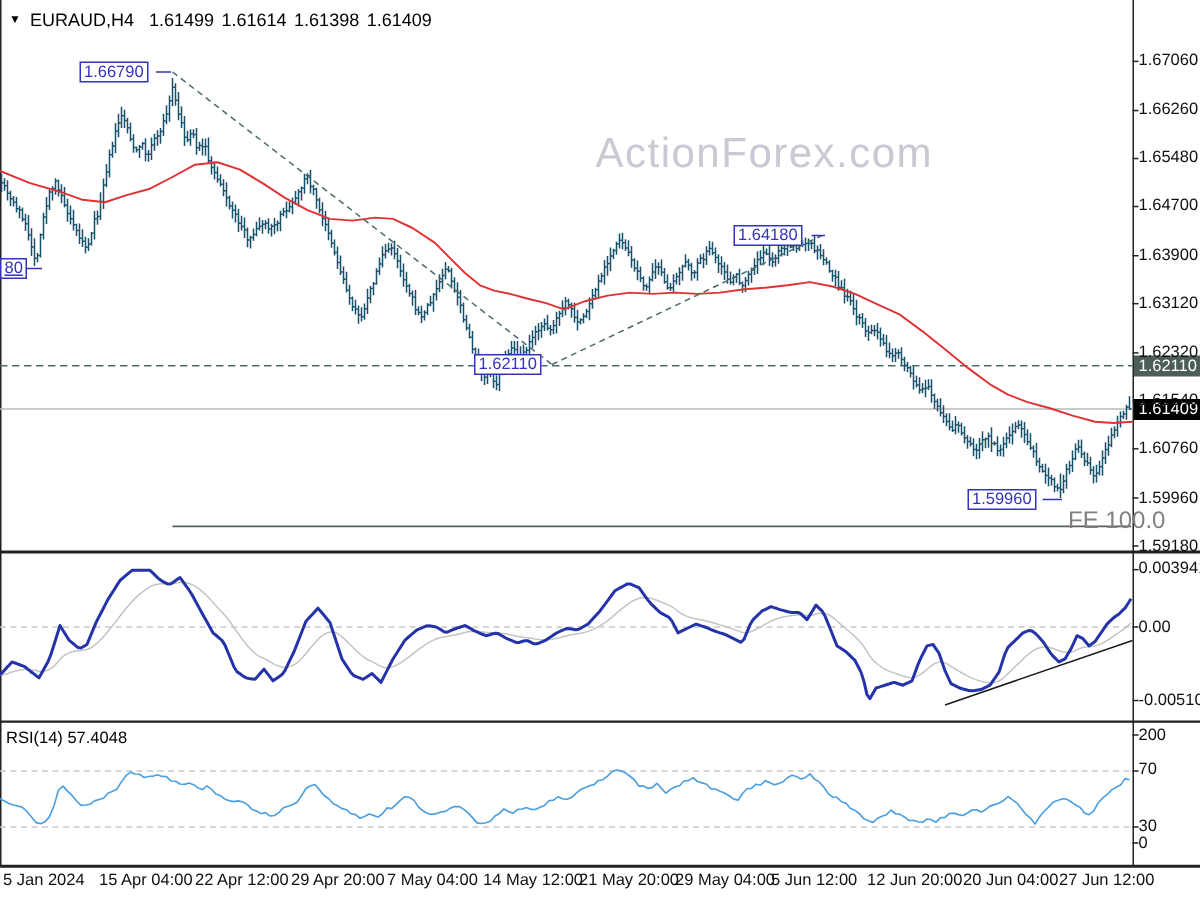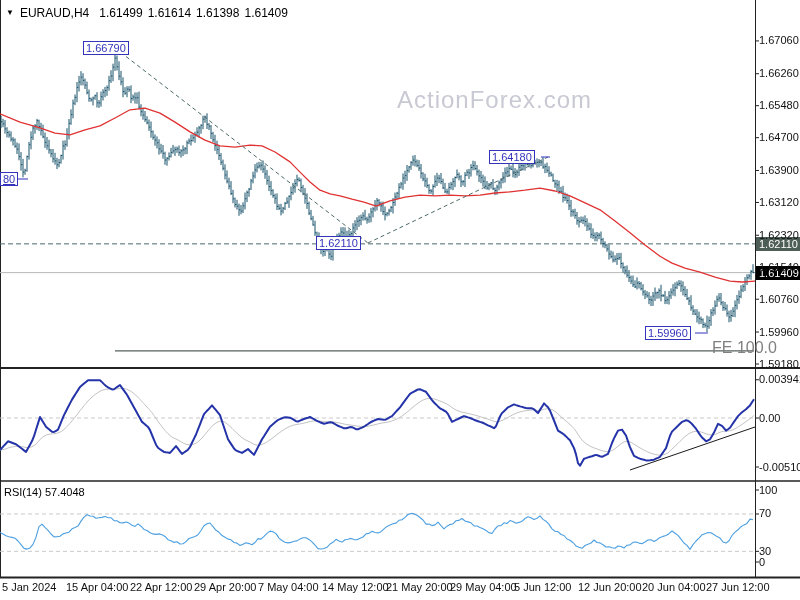--- a/index.html
+++ b/index.html
@@ -3,21 +3,21 @@
 <meta charset="utf-8">
 <style>
   html,body{margin:0;padding:0;background:#fff;}
   .stage{position:relative;width:800px;height:600px;background:#ffffff;
          font-family:"Liberation Sans",sans-serif;overflow:hidden;}
   svg{position:absolute;left:0;top:0;}
   .title{position:absolute;left:6px;top:6px;font-size:12px;color:#000;white-space:nowrap;}
   .title .tri{font-size:8px;vertical-align:2px;margin-right:6px;}
   .title .sym{margin-right:10px;}
   .title .q{margin-right:5px;}
-  .watermark{position:absolute;left:397px;top:86px;font-size:24px;letter-spacing:1px;}
+  .watermark{position:absolute;left:397px;top:86px;font-size:28px;letter-spacing:1px;}
   .indlbl{position:absolute;left:4px;font-size:11px;color:#000;white-space:nowrap;}
   .fiblbl{position:absolute;left:712px;top:339px;font-size:16px;}
   .tick{position:absolute;font-size:11px;color:#111;white-space:nowrap;}
   .xtick{position:absolute;top:581px;font-size:11px;color:#111;white-space:nowrap;}
   .pricebox{position:absolute;font-size:11px;line-height:12px;padding:0 2px;background:#fff;white-space:nowrap;}
   .tag{position:absolute;left:756px;color:#fff;font-size:11px;line-height:14px;padding:0 3px;white-space:nowrap;}
 </style>
 </head>
 <body>
 
@@ -86,39 +86,39 @@
       <div class="tick" style="left: 759px; top: 163.98px; color: rgb(17, 17, 17);">1.63900</div>
       <div class="tick" style="left: 759px; top: 195.96px; color: rgb(17, 17, 17);">1.63120</div>
       <div class="tick" style="left: 759px; top: 228.76px; color: rgb(17, 17, 17);">1.62320</div>
       <div class="tick" style="left: 759px; top: 260.74px; color: rgb(17, 17, 17);">1.61540</div>
       <div class="tick" style="left: 759px; top: 292.72px; color: rgb(17, 17, 17);">1.60760</div>
       <div class="tick" style="left: 759px; top: 325.52px; color: rgb(17, 17, 17);">1.59960</div>
       <div class="tick" style="left: 759px; top: 357.5px; color: rgb(17, 17, 17);">1.59180</div>
       <div class="tick" style="left: 759px; top: 373.272px; color: rgb(17, 17, 17);">0.003941</div>
       <div class="tick" style="left: 759px; top: 411.5px; color: rgb(17, 17, 17);">0.00</div>
       <div class="tick" style="left: 759px; top: 460.5px; color: rgb(17, 17, 17);">-0.005103</div>
-      <div class="tick" style="left: 759px; top: 483.5px; color: rgb(17, 17, 17);">100</div>
+      <div class="tick" style="left: 759px; top: 483.5px; color: rgb(17, 17, 17);">200</div>
       <div class="tick" style="left: 759px; top: 507.499px; color: rgb(17, 17, 17);">70</div>
       <div class="tick" style="left: 759px; top: 544.831px; color: rgb(17, 17, 17);">30</div>
       <div class="tick" style="left: 759px; top: 555.5px; color: rgb(17, 17, 17);">0</div>
     </div>
   <div id="xlabels">
       <div class="xtick" style="left: 2px;">5 Jan 2024</div>
       <div class="xtick" style="left: 66px;">15 Apr 04:00</div>
       <div class="xtick" style="left: 130px;">22 Apr 12:00</div>
       <div class="xtick" style="left: 194px;">29 Apr 20:00</div>
       <div class="xtick" style="left: 258px;">7 May 04:00</div>
       <div class="xtick" style="left: 322px;">14 May 12:00</div>
       <div class="xtick" style="left: 386px;">21 May 20:00</div>
       <div class="xtick" style="left: 450px;">29 May 04:00</div>
       <div class="xtick" style="left: 514px;">5 Jun 12:00</div>
       <div class="xtick" style="left: 578px;">12 Jun 20:00</div>
       <div class="xtick" style="left: 642px;">20 Jun 04:00</div>
       <div class="xtick" style="left: 706px;">27 Jun 12:00</div>
     </div>
   <div id="boxes">
-      <div class="pricebox" style="left: 83px; top: 41px; border: 1px solid rgb(51, 51, 187); color: rgb(51, 51, 187);">1.66790</div>
+      <div class="pricebox" style="left: 53px; top: 41px; border: 1px solid rgb(51, 51, 187); color: rgb(51, 51, 187);">1.66790</div>
       <div class="pricebox" style="left: 0px; top: 172px; border: 1px solid rgb(51, 51, 187); color: rgb(51, 51, 187); text-decoration: underline;">80</div>
       <div class="pricebox" style="left: 316px; top: 236px; border: 1px solid rgb(51, 51, 187); color: rgb(51, 51, 187);">1.62110</div>
       <div class="pricebox" style="left: 489px; top: 150px; border: 1px solid rgb(51, 51, 187); color: rgb(51, 51, 187);">1.64180</div>
       <div class="pricebox" style="left: 645px; top: 326px; border: 1px solid rgb(51, 51, 187); color: rgb(51, 51, 187);">1.59960</div>
     </div>
 </div>
 
 </body></html>

